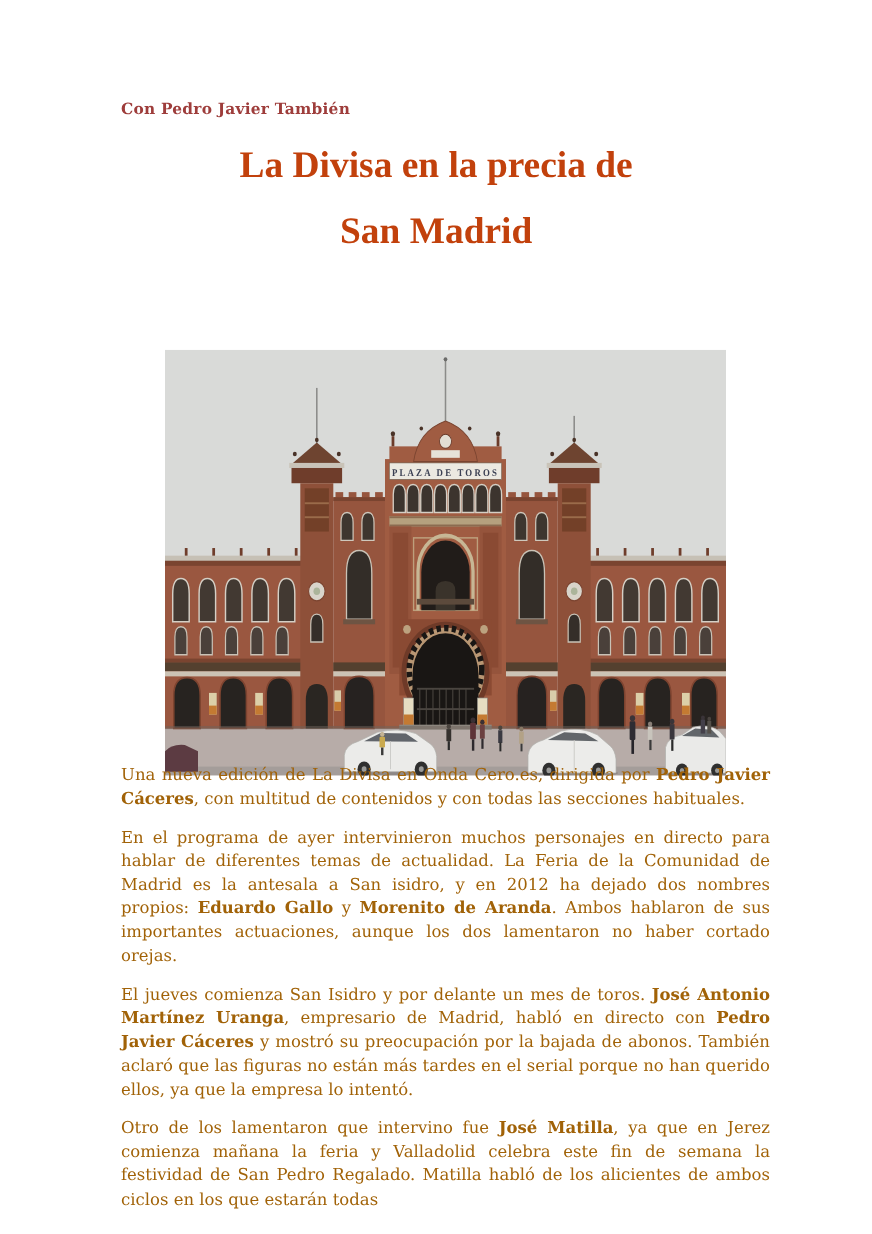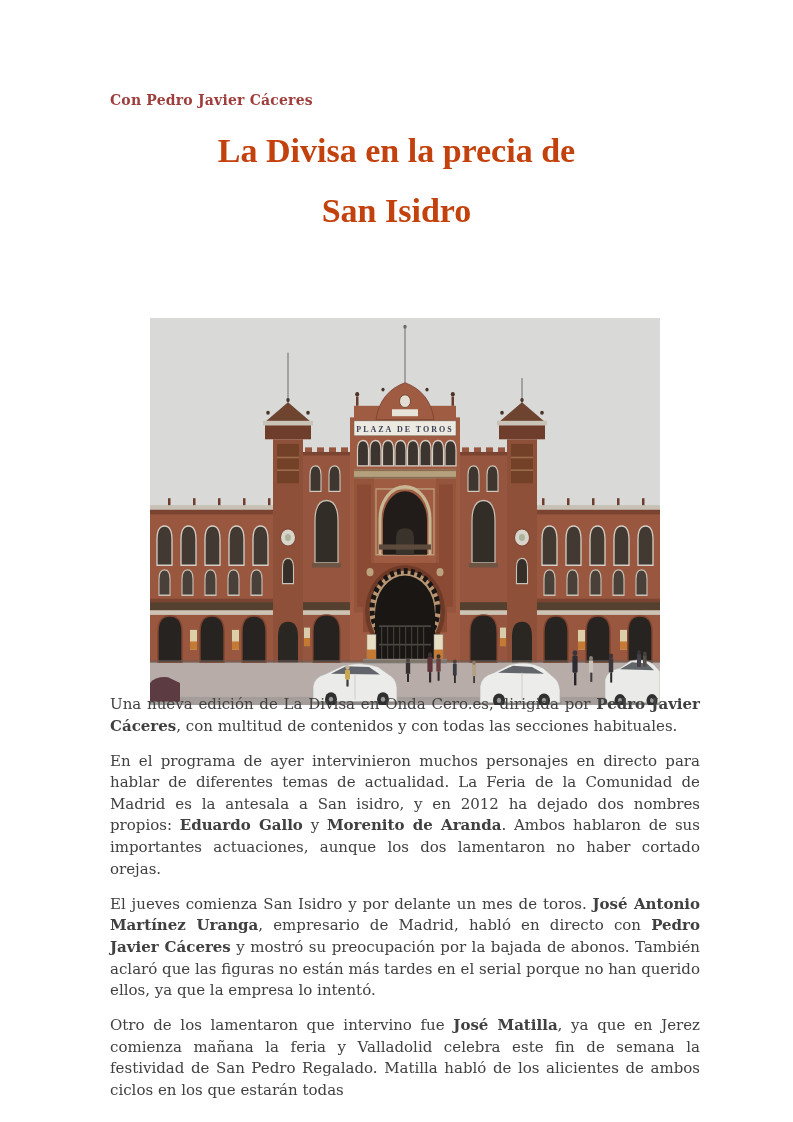--- a/index.html
+++ b/index.html
@@ -40,35 +40,35 @@
     height: 387px;
   }
   .photo-wrap svg { display: block; width: 100%; height: 100%; }
   .body-text {
     position: absolute;
     left: 110px;
     top: 694px;
     width: 590px;
     font-size: 15px;
     line-height: 21.6px;
-    color: #404040;
+    color: #a16207;
     text-align: justify;
   }
   .body-text p { margin: 0 0 13.5px 0; }
   .b { font-weight: bold; }
 </style>
 </head>
 <body>
 
 <div class="page">
 
-  <div class="kicker">Con Pedro Javier Cáceres</div>
+  <div class="kicker">Con Pedro Javier También</div>
 
   <div class="title-line t1">La Divisa en la precia de</div>
-  <div class="title-line t2">San Isidro</div>
+  <div class="title-line t2">San Madrid</div>
 
   <div class="photo-wrap">
     <svg viewBox="0 0 510 335" preserveAspectRatio="none">
 
       <rect x="0" y="0" width="510" height="335" fill="#D9DAD8"></rect>
 
       <g>
         <rect x="0" y="296" width="510" height="3" fill="#948B85"></rect>
         <rect x="0" y="298" width="510" height="37" fill="#B7ACA8"></rect>
         <rect x="0" y="328" width="510" height="7" fill="#A49D9A"></rect>

